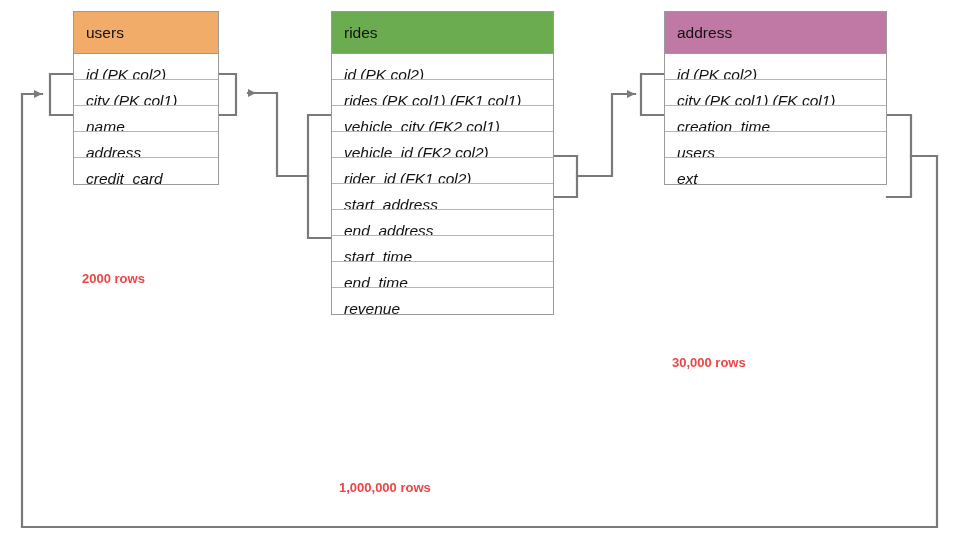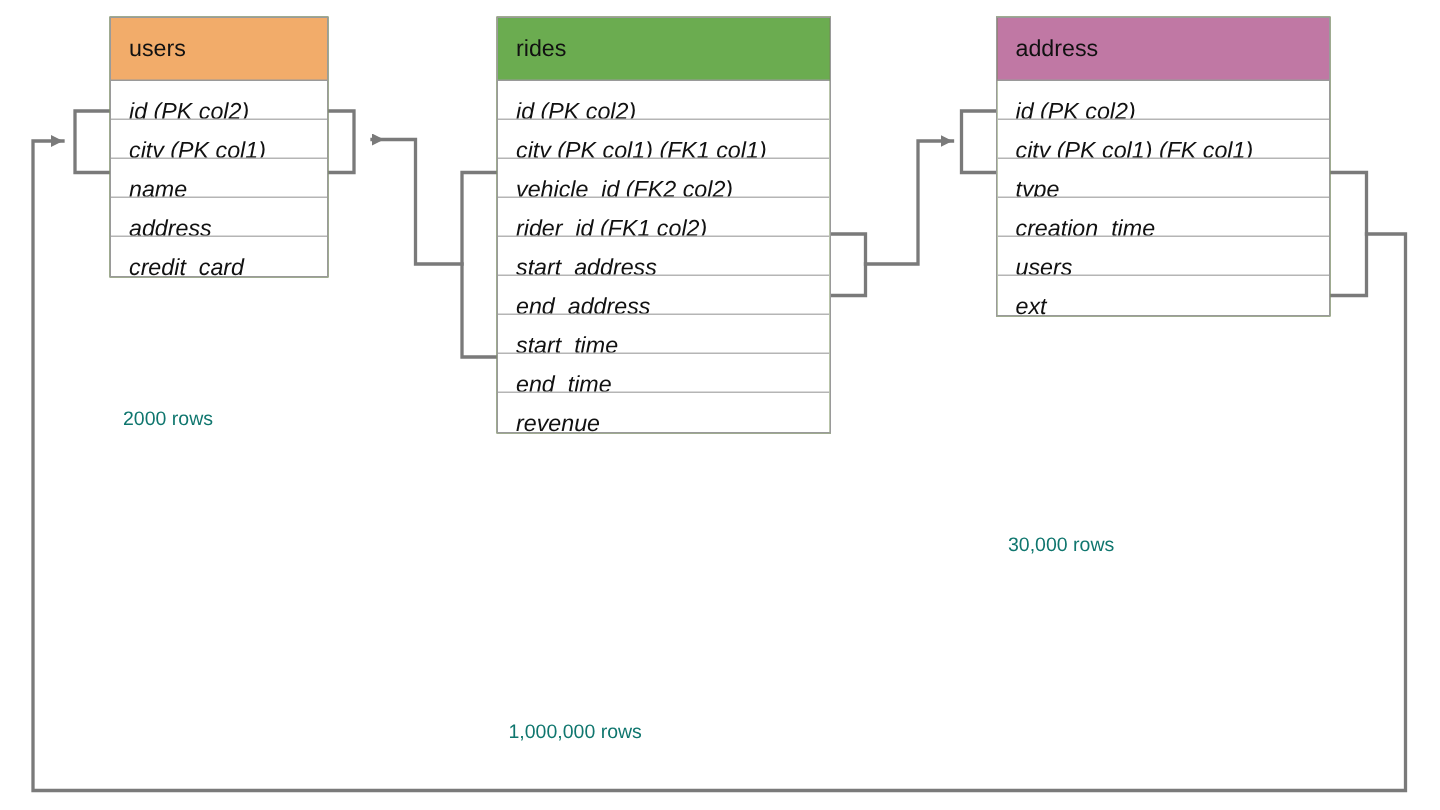--- a/index.html
+++ b/index.html
@@ -13,21 +13,21 @@
     width: 960px;
     height: 540px;
     background: #ffffff;
     font-family: "Liberation Sans", sans-serif;
     overflow: hidden;
   }
   .er-table {
     position: absolute;
     box-sizing: border-box;
     border: 1px solid #9a9a9a;
-    background: #4d7c0f;
+    background: #eab308;
   }
   .er-header {
     box-sizing: border-box;
     height: 42px;
     line-height: 42px;
     padding: 0 0 0 12px;
     font-size: 15.5px;
     color: #111111;
     border-bottom: 1px solid #9a9a9a;
     white-space: nowrap;
@@ -45,22 +45,23 @@
     white-space: nowrap;
     overflow: hidden;
     font-style: italic;
   }
   .er-row.last {
     border-bottom: none;
   }
   .er-caption {
     position: absolute;
     font-size: 13px;
-    color: #0f766e;
+    color: #ef4444;
     white-space: nowrap;
+    font-weight: bold;
   }
   #wires {
     position: absolute;
     left: 0;
     top: 0;
     width: 960px;
     height: 540px;
     pointer-events: none;
   }
 </style>
@@ -107,35 +108,35 @@
     <div class="er-row">city (PK col1)</div>
     <div class="er-row">name</div>
     <div class="er-row">address</div>
     <div class="er-row last">credit_card</div>
   </div>
   <div class="er-caption" style="left:82px; top:271px;">2000 rows</div>
 
   <div class="er-table" style="left:331px; top:11px; width:223px;">
     <div class="er-header" style="background:#6bac50;">rides</div>
     <div class="er-row">id (PK col2)</div>
-    <div class="er-row">city (PK col1) (FK1 col1)</div>
+    <div class="er-row">rides (PK col1) (FK1 col1)</div>
+    <div class="er-row">vehicle_city (FK2 col1)</div>
     <div class="er-row">vehicle_id (FK2 col2)</div>
     <div class="er-row">rider_id (FK1 col2)</div>
     <div class="er-row">start_address</div>
     <div class="er-row">end_address</div>
     <div class="er-row">start_time</div>
     <div class="er-row">end_time</div>
     <div class="er-row last">revenue</div>
   </div>
   <div class="er-caption" style="left:339px; top:480px;">1,000,000 rows</div>
 
   <div class="er-table" style="left:664px; top:11px; width:223px;">
     <div class="er-header" style="background:#c078a4;">address</div>
     <div class="er-row">id (PK col2)</div>
     <div class="er-row">city (PK col1) (FK col1)</div>
-    <div class="er-row">type</div>
     <div class="er-row">creation_time</div>
     <div class="er-row">users</div>
     <div class="er-row last">ext</div>
   </div>
   <div class="er-caption" style="left:672px; top:355px;">30,000 rows</div>
 
 </div>
 
 </body></html>

